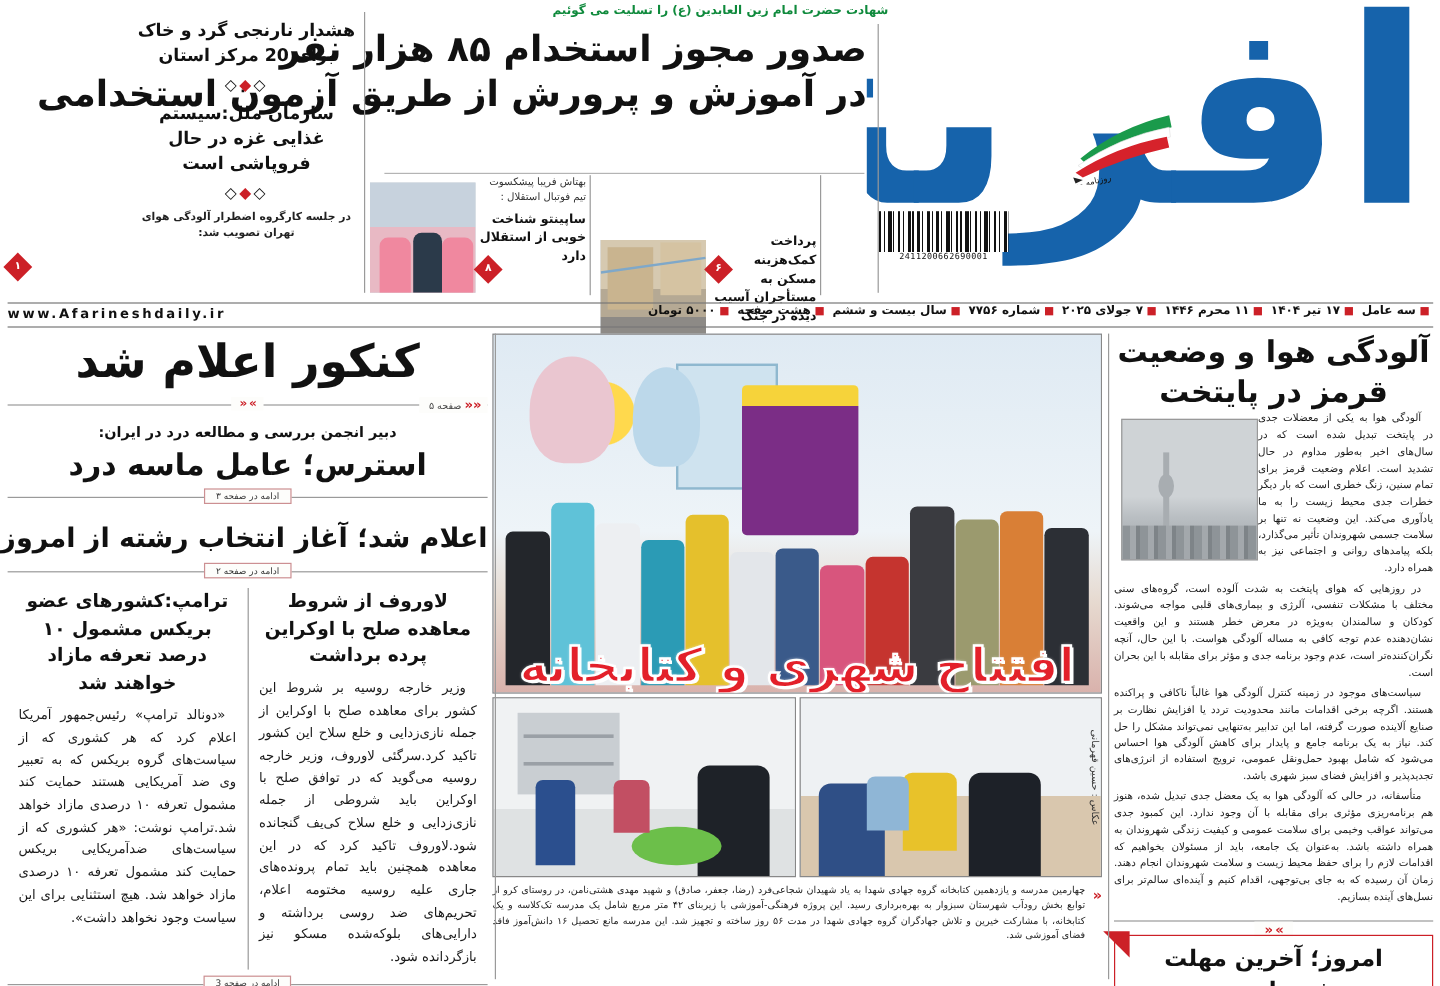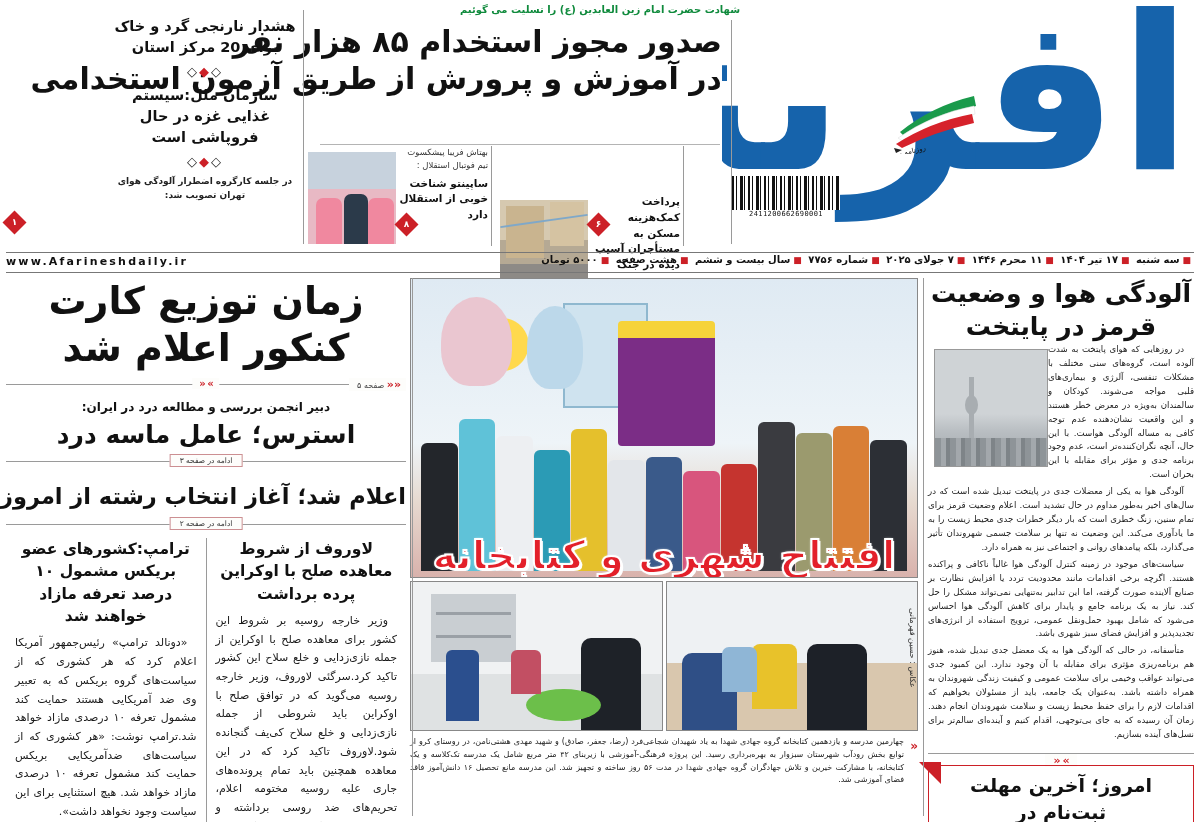--- a/index.html
+++ b/index.html
@@ -253,21 +253,21 @@
   </div>
   <div class="diamond" style="left:590px;top:216px;">
     <span>۶</span>
   </div>
 
   <div id="infobar">
     <div class="hr" style="top:0;right:6px;left:6px;background:#777;"></div>
     <div class="hr" style="top:20px;right:6px;left:6px;background:#777;"></div>
     <div class="inner">
       <div id="dateline">
-        <b>■</b><span>سه شنبه</span>
+        <b>■</b><span>سه عامل</span>
         <b>■</b><span>۱۷ تیر ۱۴۰۴</span>
         <b>■</b><span>۱۱ محرم ۱۴۴۶</span>
         <b>■</b><span>۷ جولای ۲۰۲۵</span>
         <b>■</b><span>شماره ۷۷۵۶</span>
         <b>■</b><span>سال بیست و ششم</span>
         <b>■</b><span>هشت صفحه</span>
         <b>■</b><span>۵۰۰۰ تومان</span>
       </div>
       <div id="weburl">www.Afarineshdaily.ir</div>
     </div>
@@ -278,22 +278,22 @@
     <div id="editorial">
       <div id="ed-title">
         <div>آلودگی هوا و وضعیت</div>
         <div>قرمز در پایتخت</div>
       </div>
       <div id="ed-photo">
         <div class="smog"></div>
         <div class="tower"></div>
         <div class="skyline"></div>
       </div>
+      <p class="ed-p">آلودگی هوا به یکی از معضلات جدی در پایتخت تبدیل شده است که در سال‌های اخیر به‌طور مداوم در حال تشدید است. اعلام وضعیت قرمز برای تمام سنین، زنگ خطری است که بار دیگر خطرات جدی محیط زیست را به ما یادآوری می‌کند. این وضعیت نه تنها بر سلامت جسمی شهروندان تأثیر می‌گذارد، بلکه پیامدهای روانی و اجتماعی نیز به همراه دارد.</p>
       <p class="ed-p">در روزهایی که هوای پایتخت به شدت آلوده است، گروه‌های سنی مختلف با مشکلات تنفسی، آلرژی و بیماری‌های قلبی مواجه می‌شوند. کودکان و سالمندان به‌ویژه در معرض خطر هستند و این واقعیت نشان‌دهنده عدم توجه کافی به مساله آلودگی هواست. با این حال، آنچه نگران‌کننده‌تر است، عدم وجود برنامه جدی و مؤثر برای مقابله با این بحران است.</p>
-      <p class="ed-p">آلودگی هوا به یکی از معضلات جدی در پایتخت تبدیل شده است که در سال‌های اخیر به‌طور مداوم در حال تشدید است. اعلام وضعیت قرمز برای تمام سنین، زنگ خطری است که بار دیگر خطرات جدی محیط زیست را به ما یادآوری می‌کند. این وضعیت نه تنها بر سلامت جسمی شهروندان تأثیر می‌گذارد، بلکه پیامدهای روانی و اجتماعی نیز به همراه دارد.</p>
       <p class="ed-p">سیاست‌های موجود در زمینه کنترل آلودگی هوا غالباً ناکافی و پراکنده هستند. اگرچه برخی اقدامات مانند محدودیت تردد یا افزایش نظارت بر صنایع آلاینده صورت گرفته، اما این تدابیر به‌تنهایی نمی‌تواند مشکل را حل کند. نیاز به یک برنامه جامع و پایدار برای کاهش آلودگی هوا احساس می‌شود که شامل بهبود حمل‌ونقل عمومی، ترویج استفاده از انرژی‌های تجدیدپذیر و افزایش فضای سبز شهری باشد.</p>
       <p class="ed-p">متأسفانه، در حالی که آلودگی هوا به یک معضل جدی تبدیل شده، هنوز هم برنامه‌ریزی مؤثری برای مقابله با آن وجود ندارد. این کمبود جدی می‌تواند عواقب وخیمی برای سلامت عمومی و کیفیت زندگی شهروندان به همراه داشته باشد. به‌عنوان یک جامعه، باید از مسئولان بخواهیم که اقدامات لازم را برای حفظ محیط زیست و سلامت شهروندان انجام دهند. زمان آن رسیده که به جای بی‌توجهی، اقدام کنیم و آینده‌ای سالم‌تر برای نسل‌های آینده بسازیم.</p>
       <div class="sep"><i>»&nbsp;«</i></div>
       <div id="ed-box">
         <div id="ed-flag"></div>
         <div class="t">امروز؛ آخرین مهلت ثبت‌نام در</div>
         <div class="t">دوره بدون آزمون دانشگاه شهید بهشتی</div>
 
       </div>
     </div>
@@ -352,21 +352,20 @@
       <div id="ph-caption">
         <span class="cchev">«</span>
         <span>چهارمین مدرسه و یازدهمین کتابخانه گروه جهادی شهدا به یاد شهیدان شجاعی‌فرد (رضا، جعفر، صادق) و شهید مهدی هشتی‌نامن، در روستای کرو از توابع بخش رودآب شهرستان سبزوار به بهره‌برداری رسید. این پروژه فرهنگی-آموزشی با زیربنای ۴۲ متر مربع شامل یک مدرسه تک‌کلاسه و یک کتابخانه، با مشارکت خیرین و تلاش جهادگران گروه جهادی شهدا در مدت ۵۶ روز ساخته و تجهیز شد. این مدرسه مانع تحصیل ۱۶ دانش‌آموز فاقد فضای آموزشی شد.</span>
       </div>
     </div>
 
     <div class="vr" style="top:0;bottom:6px;left:412px;"></div>
 
     <div id="leftcol">
       <div id="big-head">
-        <div>زمان توزیع کارت</div>
         <div>کنکور اعلام شد</div>
       </div>
       <div class="ruleline">
         <span class="mid">»&nbsp;«</span>
         <span class="right">
           <span class="chev">««</span>
           <span>صفحه ۵</span>
         </span>
       </div>
 

